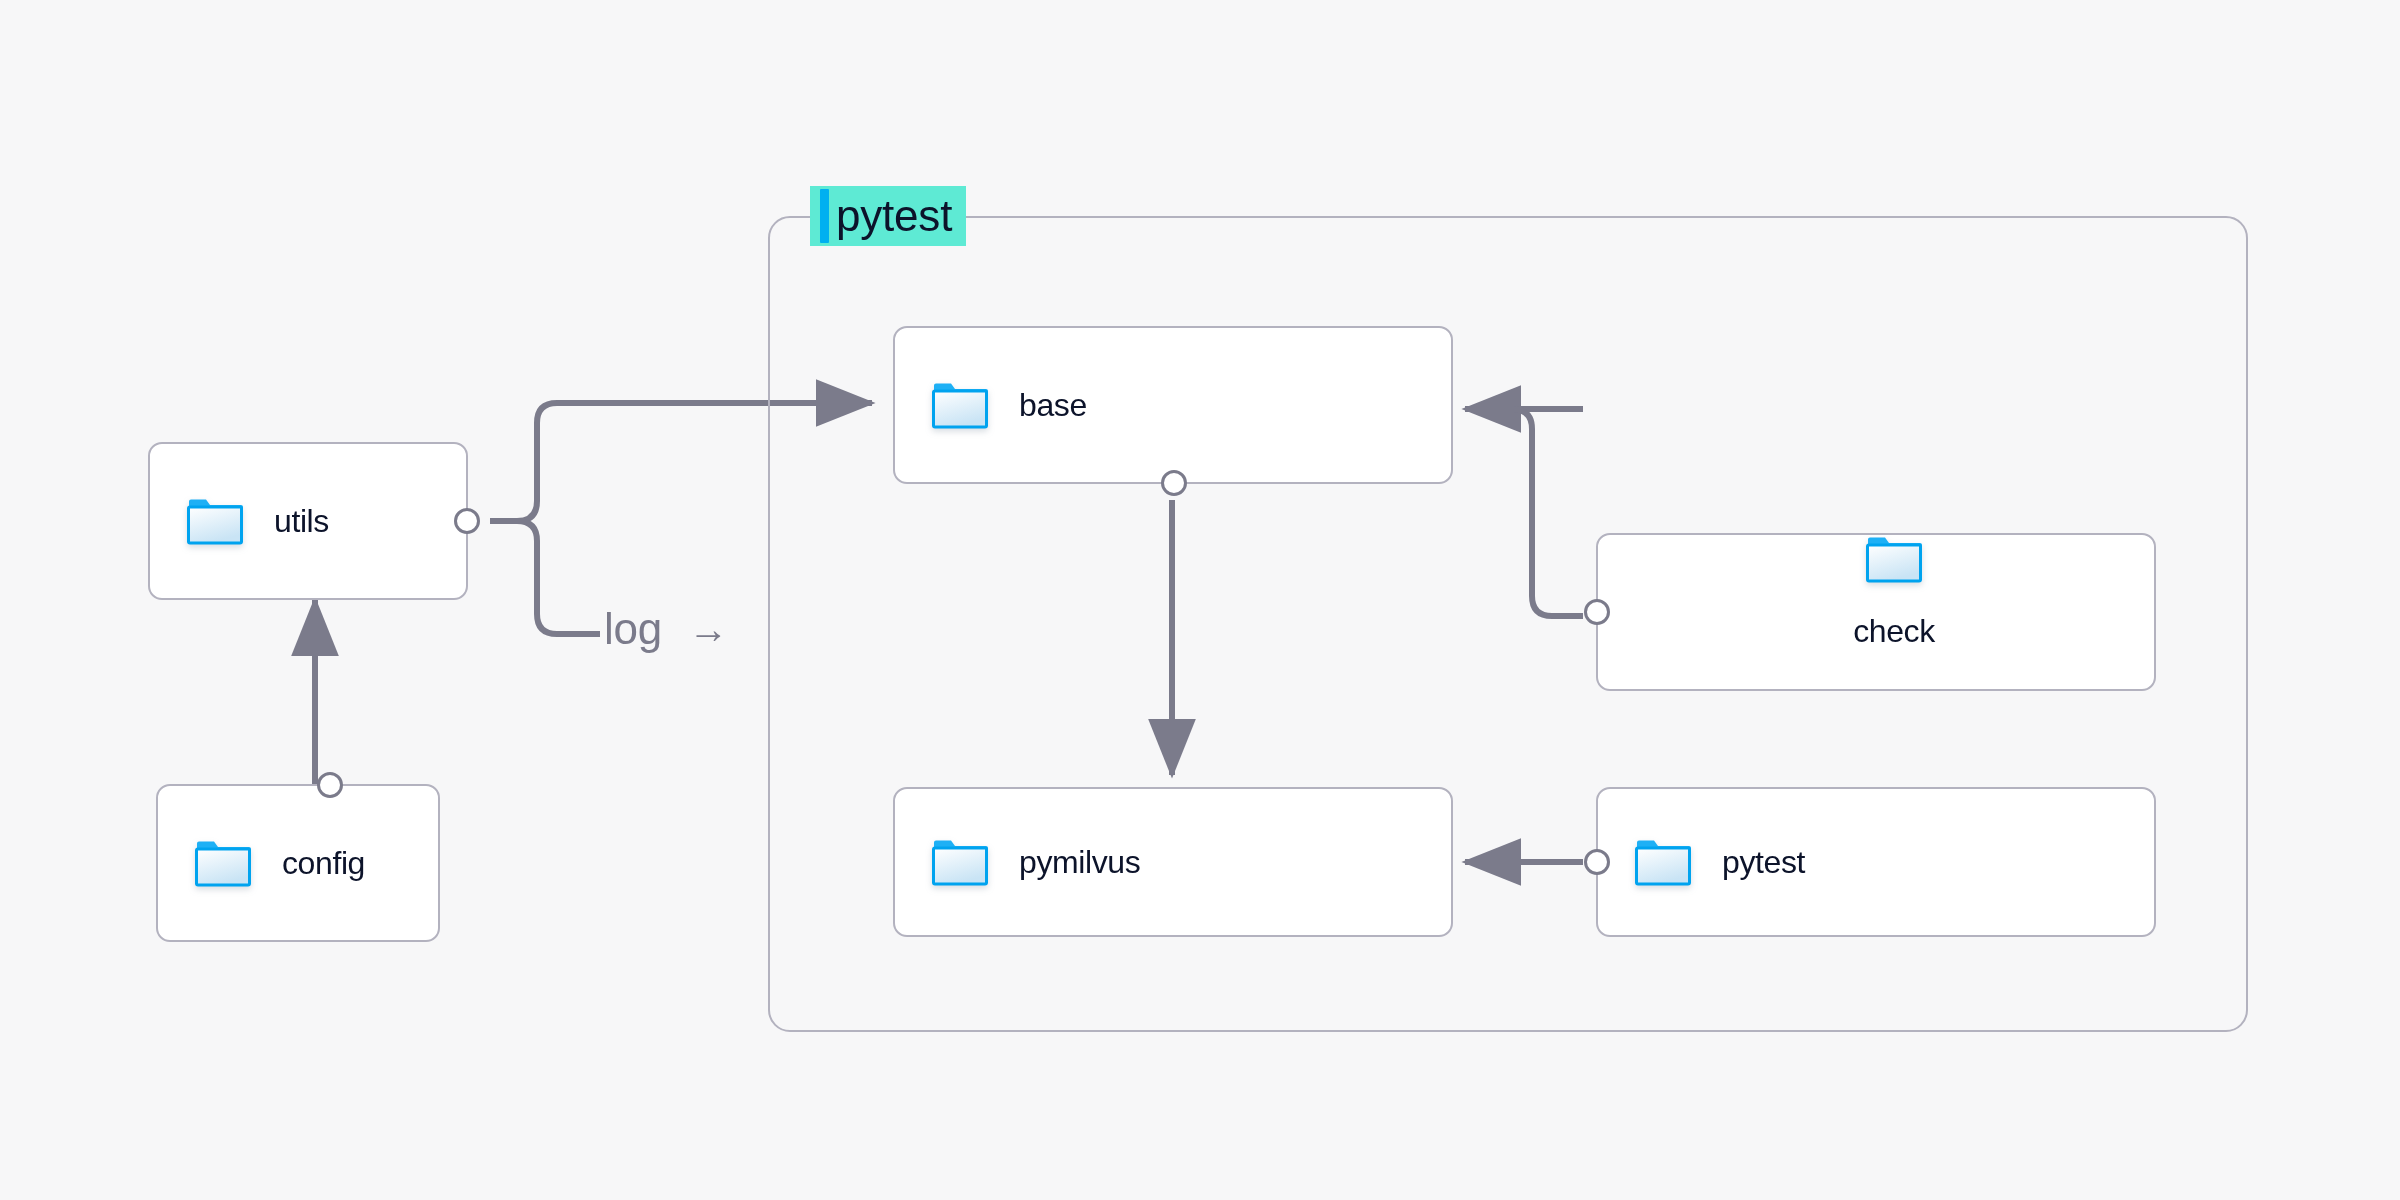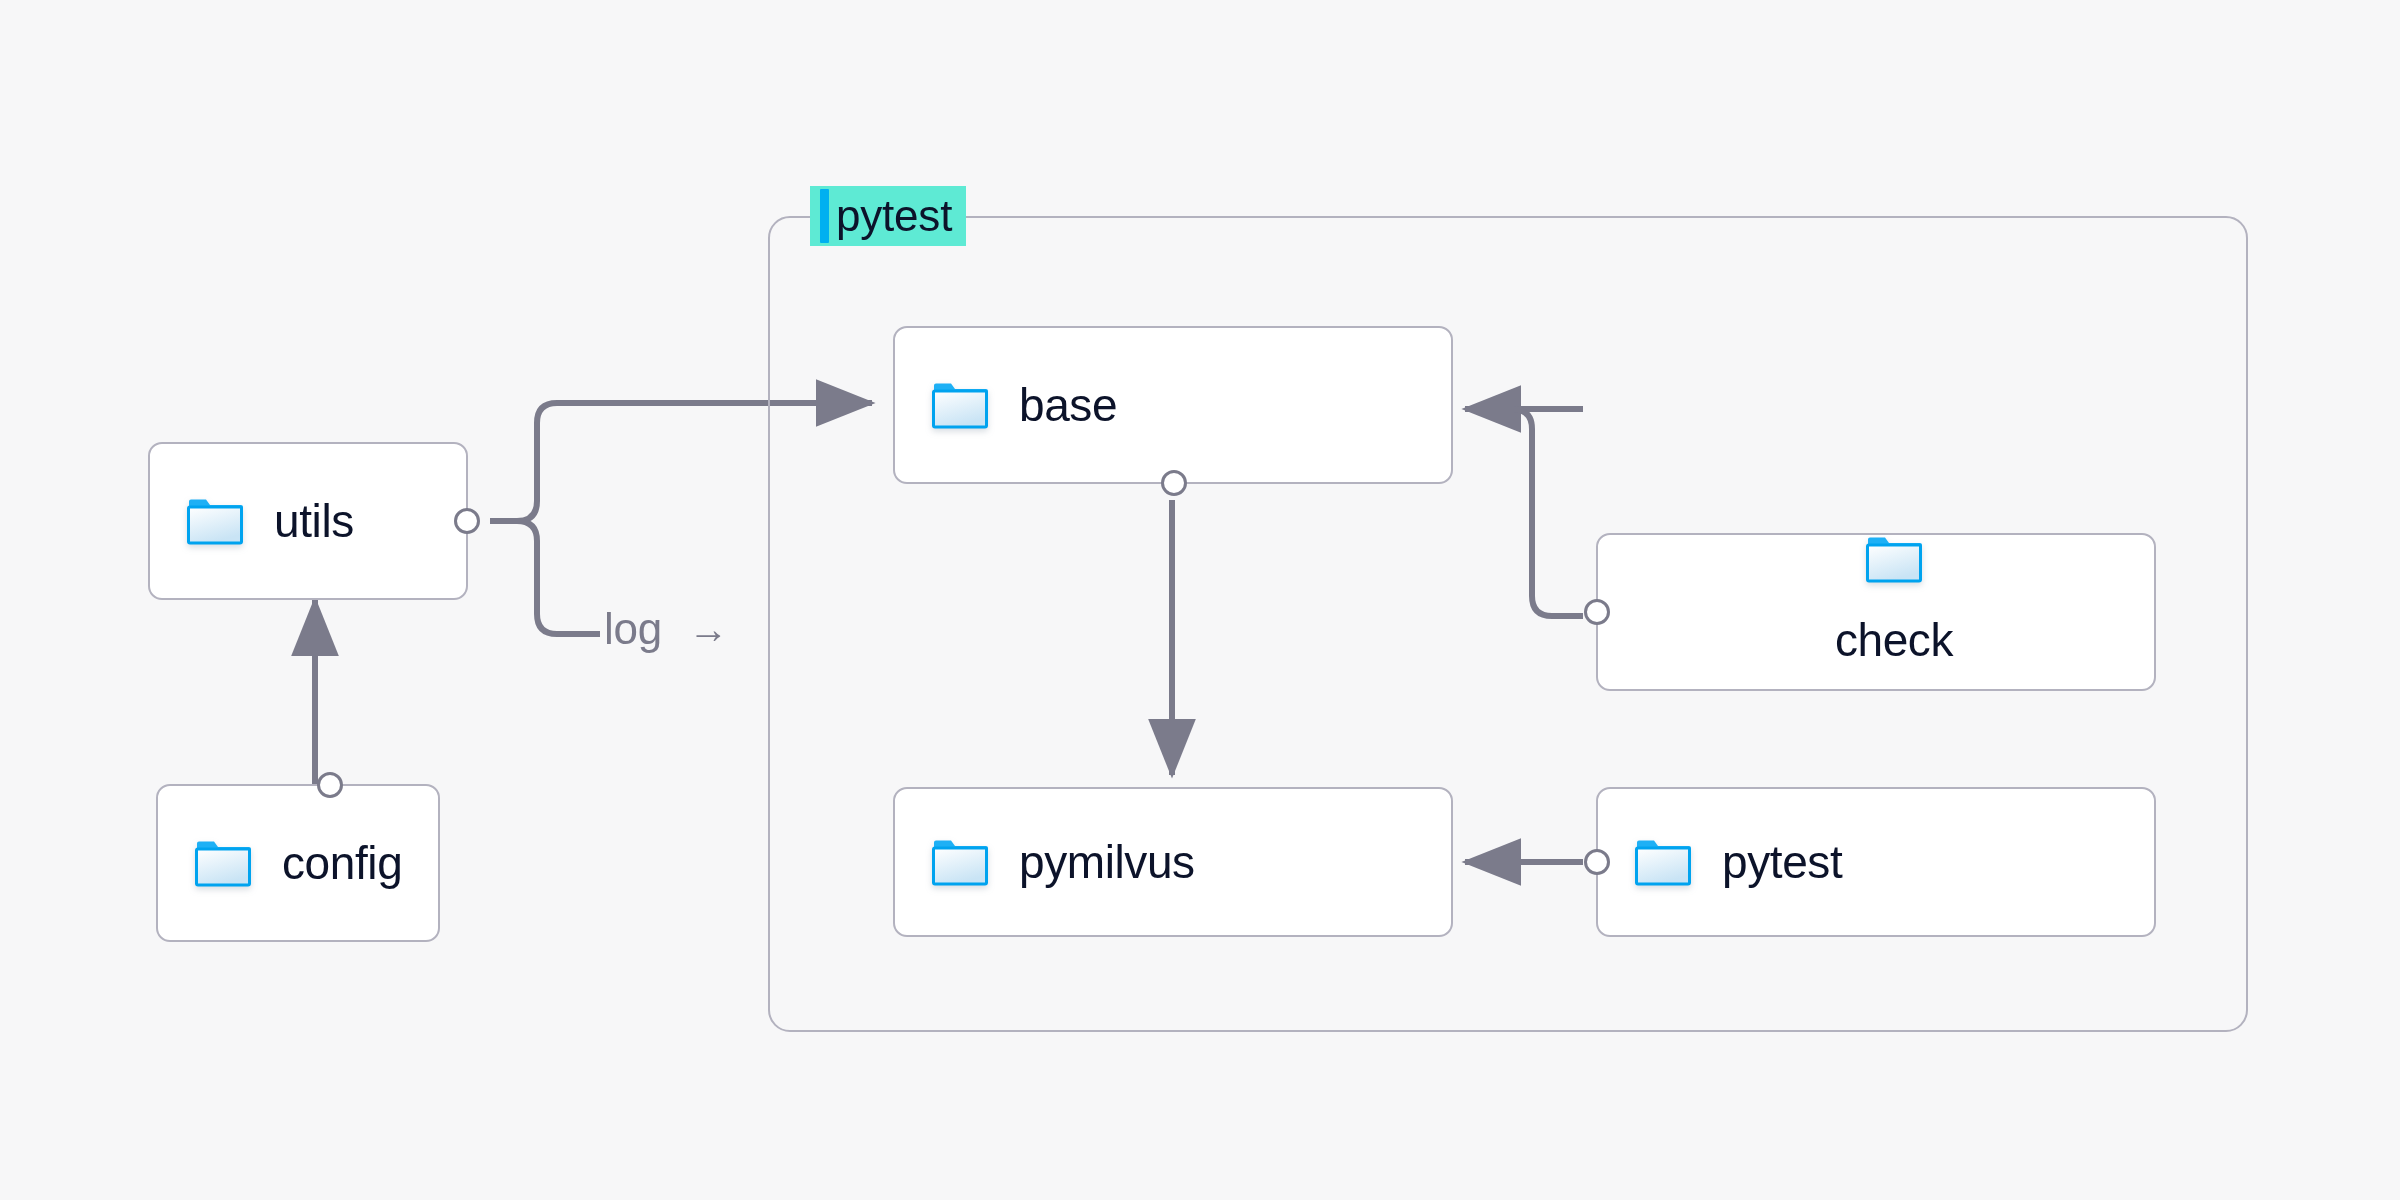--- a/index.html
+++ b/index.html
@@ -66,21 +66,21 @@
     background: #ffffff;
     border: 2px solid #b3b2bf;
     border-radius: 14px;
     box-sizing: border-box;
     display: flex;
     align-items: center;
     padding-left: 36px;
     gap: 30px;
   }
   .node-label {
-    font-size: 46px;
+    font-size: 32px;
     color: #0c132a;
     letter-spacing: -0.4px;
     white-space: nowrap;
   }
 
   
   .folder-icon {
     width: 58px;
     height: 48px;
     flex: none;

